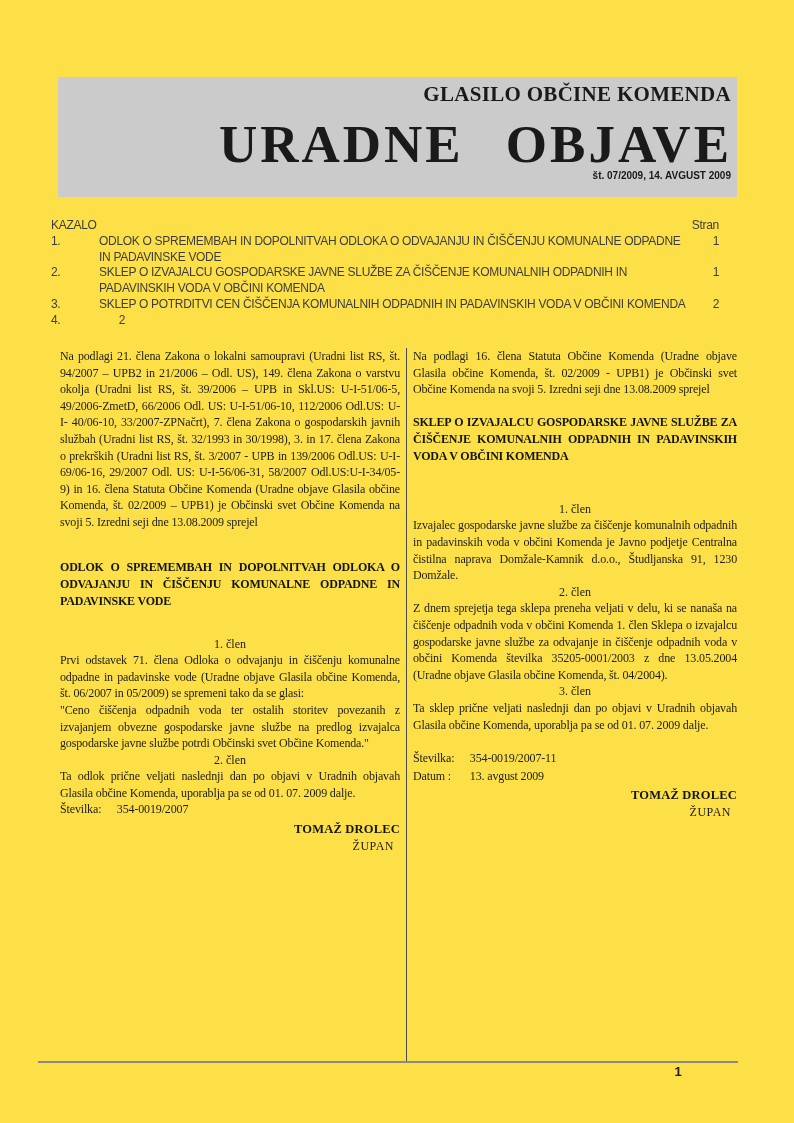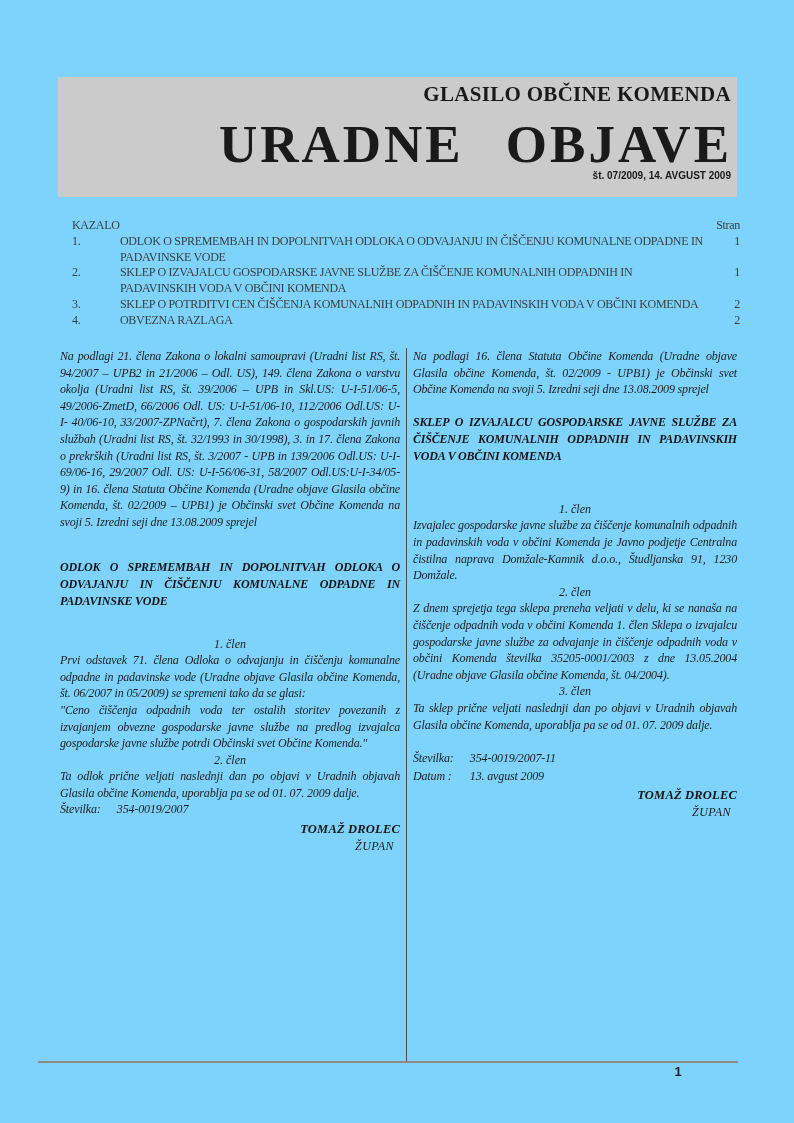--- a/index.html
+++ b/index.html
@@ -1,17 +1,17 @@
 <!DOCTYPE html>
 <html lang="sl"><head>
 <meta charset="utf-8">
 <style>
   html,body{margin:0;padding:0;background:#ffffff;}
   .page{
-    position:relative;width:794px;height:1123px;background:#7dd3fc;
+    position:relative;width:794px;height:1123px;background:#fde047;
     font-family:"Liberation Serif",serif;color:#1d1d1d;overflow:hidden;
   }
 
   
   .masthead{
     position:absolute;left:58px;top:77px;width:679px;height:120px;
     background:#cbcbcb;box-sizing:border-box;padding:5px 4px 0 0;
   }
   .masthead .publication{
     text-align:right;font-weight:bold;font-size:21px;line-height:24px;
@@ -22,36 +22,36 @@
     letter-spacing:3px;word-spacing:26px;color:#1a1a1a;margin-top:12px;
     padding-right:1px;white-space:nowrap;
   }
   .masthead .issue{
     text-align:right;font-family:"Liberation Sans",sans-serif;font-weight:bold;
     font-size:10px;line-height:15px;margin-top:-3px;color:#191919;padding-right:2px;
   }
 
   
   .toc{
-    position:absolute;left:72px;top:218px;width:668px;
-    font-family:Liberation Serif, serif;font-size:12px;line-height:15.8px;
+    position:absolute;left:51px;top:218px;width:668px;
+    font-family:Liberation Sans, sans-serif;font-size:12px;line-height:15.8px;
     color:#3d3d3d;letter-spacing:-0.3px;
   }
   .toc-head{display:flex;justify-content:space-between;}
   .toc-item{display:flex;align-items:flex-start;}
   .toc-num{width:48px;flex:0 0 48px;}
   .toc-text{flex:1 1 auto;padding-right:6px;}
   .toc-page{width:26px;flex:0 0 26px;text-align:right;}
 
   
   .columns{
     position:absolute;left:60px;top:348px;width:677px;height:714px;
     display:flex;align-items:stretch;
   }
-  .col{font-size:12px;line-height:16.6px;text-align:justify;color:#1d1d1d;letter-spacing:-0.15px;font-style:italic;}
+  .col{font-size:12px;line-height:16.6px;text-align:justify;color:#1d1d1d;letter-spacing:-0.15px;}
   .col-left{width:340px;flex:0 0 340px;}
   .col-divider{width:1px;flex:0 0 1px;background:#4a4a4a;margin:0 6px;}
   .col-right{flex:1 1 auto;}
 
   .col p{margin:0;}
   .col .heading{
     font-weight:bold;font-size:12px;line-height:17px;letter-spacing:-0.2px;
     text-align:justify;color:#141414;
   }
   .col-left .heading{margin-top:28px;}
@@ -103,21 +103,20 @@
       <span class="toc-text">SKLEP O IZVAJALCU GOSPODARSKE JAVNE SLUŽBE ZA ČIŠČENJE KOMUNALNIH ODPADNIH IN PADAVINSKIH VODA V OBČINI KOMENDA</span>
       <span class="toc-page">1</span>
     </div>
     <div class="toc-item">
       <span class="toc-num">3.</span>
       <span class="toc-text">SKLEP O POTRDITVI CEN ČIŠČENJA KOMUNALNIH ODPADNIH IN PADAVINSKIH VODA V OBČINI KOMENDA</span>
       <span class="toc-page">2</span>
     </div>
     <div class="toc-item">
       <span class="toc-num">4.</span>
-      <span class="toc-text">OBVEZNA RAZLAGA</span>
       <span class="toc-page">2</span>
     </div>
   </section>
 
   <div class="columns">
 
     <div class="col col-left">
       <p>Na podlagi 21. člena Zakona o lokalni samoupravi (Uradni list RS, št. 94/2007 – UPB2 in 21/2006 – Odl. US), 149. člena Zakona o varstvu okolja (Uradni list RS, št. 39/2006 – UPB in Skl.US: U-I-51/06-5, 49/2006-ZmetD, 66/2006 Odl. US: U-I-51/06-10, 112/2006 Odl.US: U-I- 40/06-10, 33/2007-ZPNačrt), 7. člena Zakona o gospodarskih javnih službah (Uradni list RS, št. 32/1993 in 30/1998), 3. in 17. člena Zakona o prekrških (Uradni list RS, št. 3/2007 - UPB in 139/2006 Odl.US: U-I- 69/06-16, 29/2007 Odl. US: U-I-56/06-31, 58/2007 Odl.US:U-I-34/05-9) in 16. člena Statuta Občine Komenda (Uradne objave Glasila občine Komenda, št. 02/2009 – UPB1) je Občinski svet Občine Komenda na svoji 5. Izredni seji dne 13.08.2009 sprejel</p>
       <p class="heading">ODLOK O SPREMEMBAH IN DOPOLNITVAH ODLOKA O ODVAJANJU IN ČIŠČENJU KOMUNALNE ODPADNE IN PADAVINSKE VODE</p>
       <p class="clen first-left">1. člen</p>

